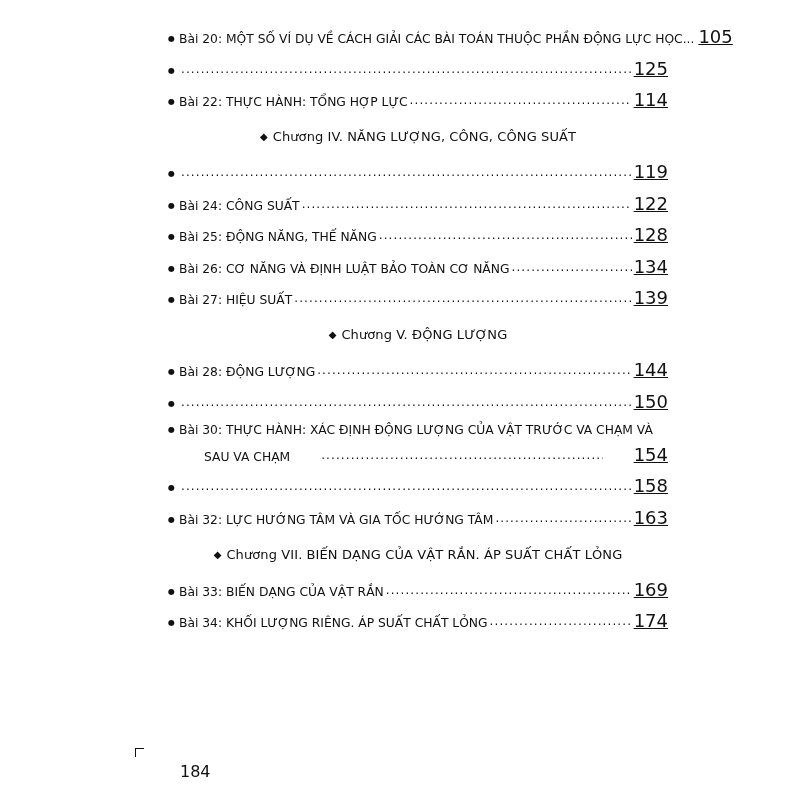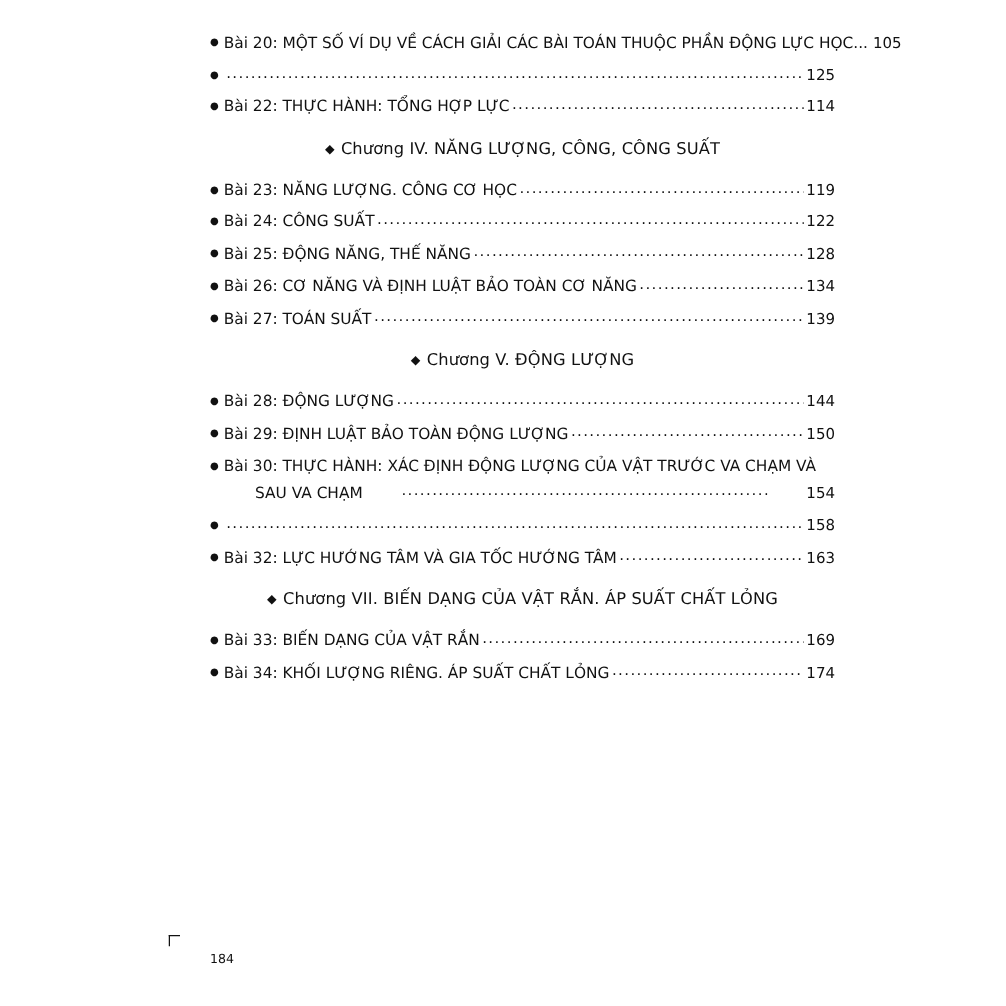--- a/index.html
+++ b/index.html
@@ -53,21 +53,22 @@
     margin: 0 2px;
     position: relative;
     top: -2px;
     font-size: 12px;
     letter-spacing: 1.1px;
     color: #111;
   }
   .page-num {
     flex: 0 0 auto;
     text-align: right;
-    font-size: 12px;
+    font-size: 18px;
+    text-decoration: underline;
   }
   .entry.cont {
     margin-left: 36px;
     margin-top: -4px;
     gap: 29px;
   }
   .chapter {
     text-align: center;
     font-weight: normal;
     font-size: 13px;
@@ -76,23 +77,23 @@
     letter-spacing: 0.1px;
   }
   .chapter .diamond {
     font-size: 10px;
     margin-right: 5px;
     position: relative;
     top: -1px;
   }
   .folio {
     position: absolute;
-    left: 168px;
+    left: 180px;
     top: 762px;
-    font-size: 10px;
+    font-size: 16px;
     color: #111;
     text-align: right;
   }
   .corner-mark {
     position: absolute;
     left: 135px;
     top: 748px;
     width: 9px;
     height: 9px;
   }
@@ -134,21 +135,20 @@
       </div>
       <div class="entry">
         <span class="bullet">●</span>
         <span class="entry-label">Bài 22: THỰC HÀNH: TỔNG HỢP LỰC</span>
         <span class="dots">.......................................................................................................</span>
         <span class="page-num">114</span>
       </div>
       <div class="chapter"><span class="diamond">◆</span><span>Chương IV. NĂNG LƯỢNG, CÔNG, CÔNG SUẤT</span></div>
       <div class="entry">
         <span class="bullet">●</span>
-        <span class="entry-label">Bài 23: NĂNG LƯỢNG. CÔNG CƠ HỌC</span>
         <span class="dots">.......................................................................................................</span>
         <span class="page-num">119</span>
       </div>
       <div class="entry">
         <span class="bullet">●</span>
         <span class="entry-label">Bài 24: CÔNG SUẤT</span>
         <span class="dots">.......................................................................................................</span>
         <span class="page-num">122</span>
       </div>
       <div class="entry">
@@ -158,34 +158,33 @@
         <span class="page-num">128</span>
       </div>
       <div class="entry">
         <span class="bullet">●</span>
         <span class="entry-label">Bài 26: CƠ NĂNG VÀ ĐỊNH LUẬT BẢO TOÀN CƠ NĂNG</span>
         <span class="dots">.......................................................................................................</span>
         <span class="page-num">134</span>
       </div>
       <div class="entry">
         <span class="bullet">●</span>
-        <span class="entry-label">Bài 27: TOÁN SUẤT</span>
+        <span class="entry-label">Bài 27: HIỆU SUẤT</span>
         <span class="dots">.......................................................................................................</span>
         <span class="page-num">139</span>
       </div>
       <div class="chapter"><span class="diamond">◆</span><span>Chương V. ĐỘNG LƯỢNG</span></div>
       <div class="entry">
         <span class="bullet">●</span>
         <span class="entry-label">Bài 28: ĐỘNG LƯỢNG</span>
         <span class="dots">.......................................................................................................</span>
         <span class="page-num">144</span>
       </div>
       <div class="entry">
         <span class="bullet">●</span>
-        <span class="entry-label">Bài 29: ĐỊNH LUẬT BẢO TOÀN ĐỘNG LƯỢNG</span>
         <span class="dots">.......................................................................................................</span>
         <span class="page-num">150</span>
       </div>
       <div class="entry">
         <span class="bullet">●</span>
         <span class="entry-label">Bài 30: THỰC HÀNH: XÁC ĐỊNH ĐỘNG LƯỢNG CỦA VẬT TRƯỚC VA CHẠM VÀ</span>
         <span class="dots"></span>
         <span class="page-num"></span>
       </div>
       <div class="entry cont">

